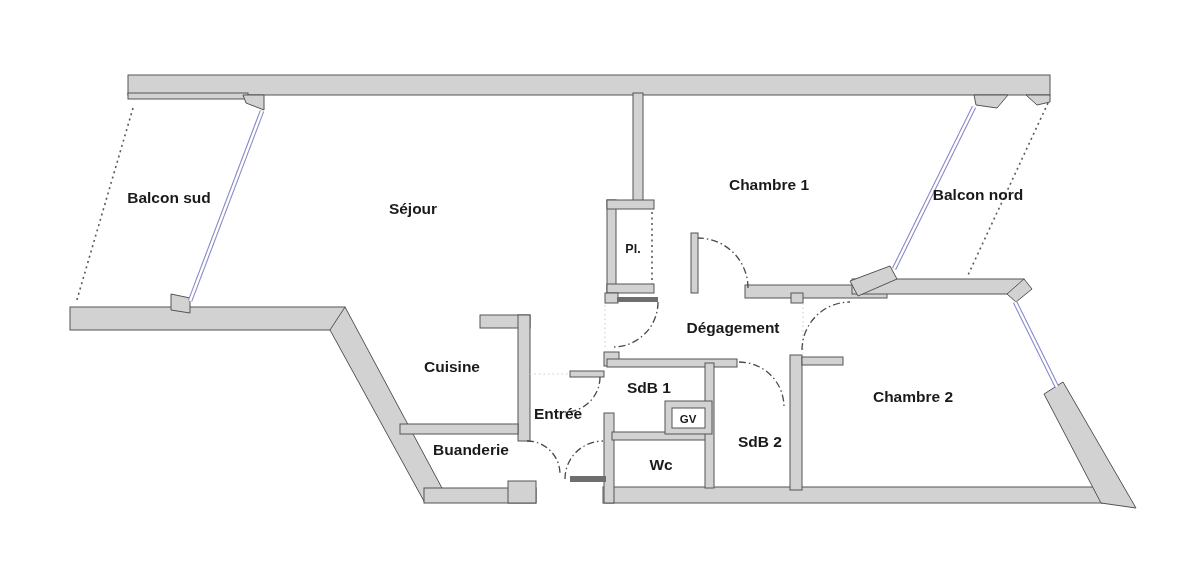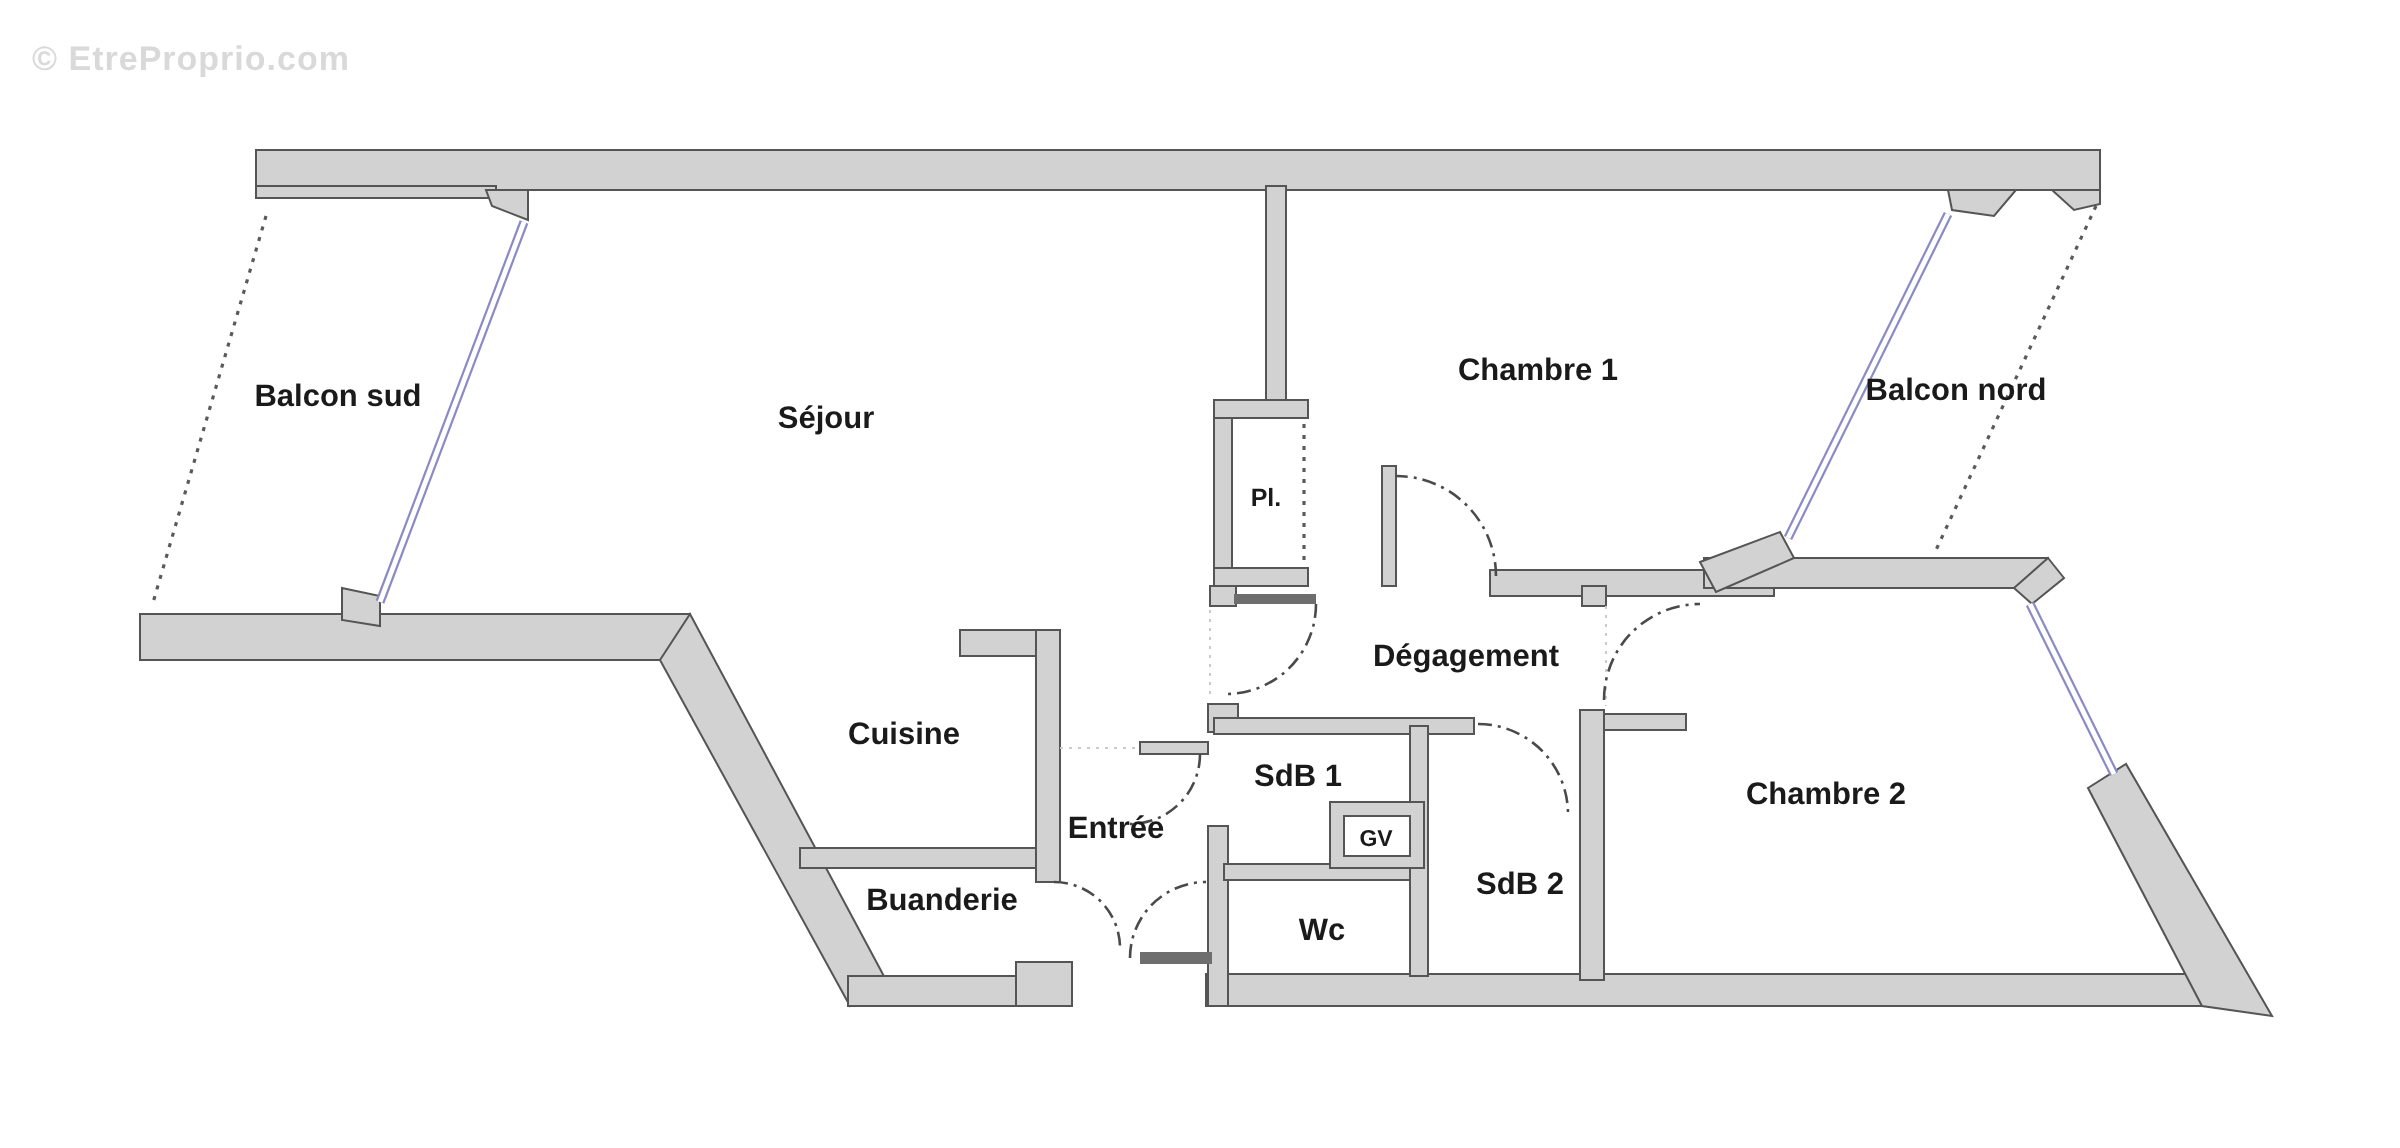--- a/index.html
+++ b/index.html
@@ -41,21 +41,20 @@
     text-anchor:middle;
   }
   .room-label.small{font-size:12.5px;}
   .room-label.tiny{font-size:11.5px;}
 </style>
 </head>
 <body>
 
 <div class="stage">
 
-  <div class="watermark">© EtreProprio.com</div>
 
   <svg width="1200" height="574" viewBox="0 0 1200 574">
 
     <g>
 
       <rect class="wall" x="128" y="75" width="922" height="20"></rect>
       <rect class="wall" x="128" y="93" width="120" height="6"></rect>
       <polygon class="wall" points="243,95 264,95 264,110 246,103"></polygon>
       <polygon class="wall" points="974,95 1008,95 997,108 976,105"></polygon>
       <polygon class="wall" points="1026,95 1050,95 1050,102 1037,105"></polygon>

